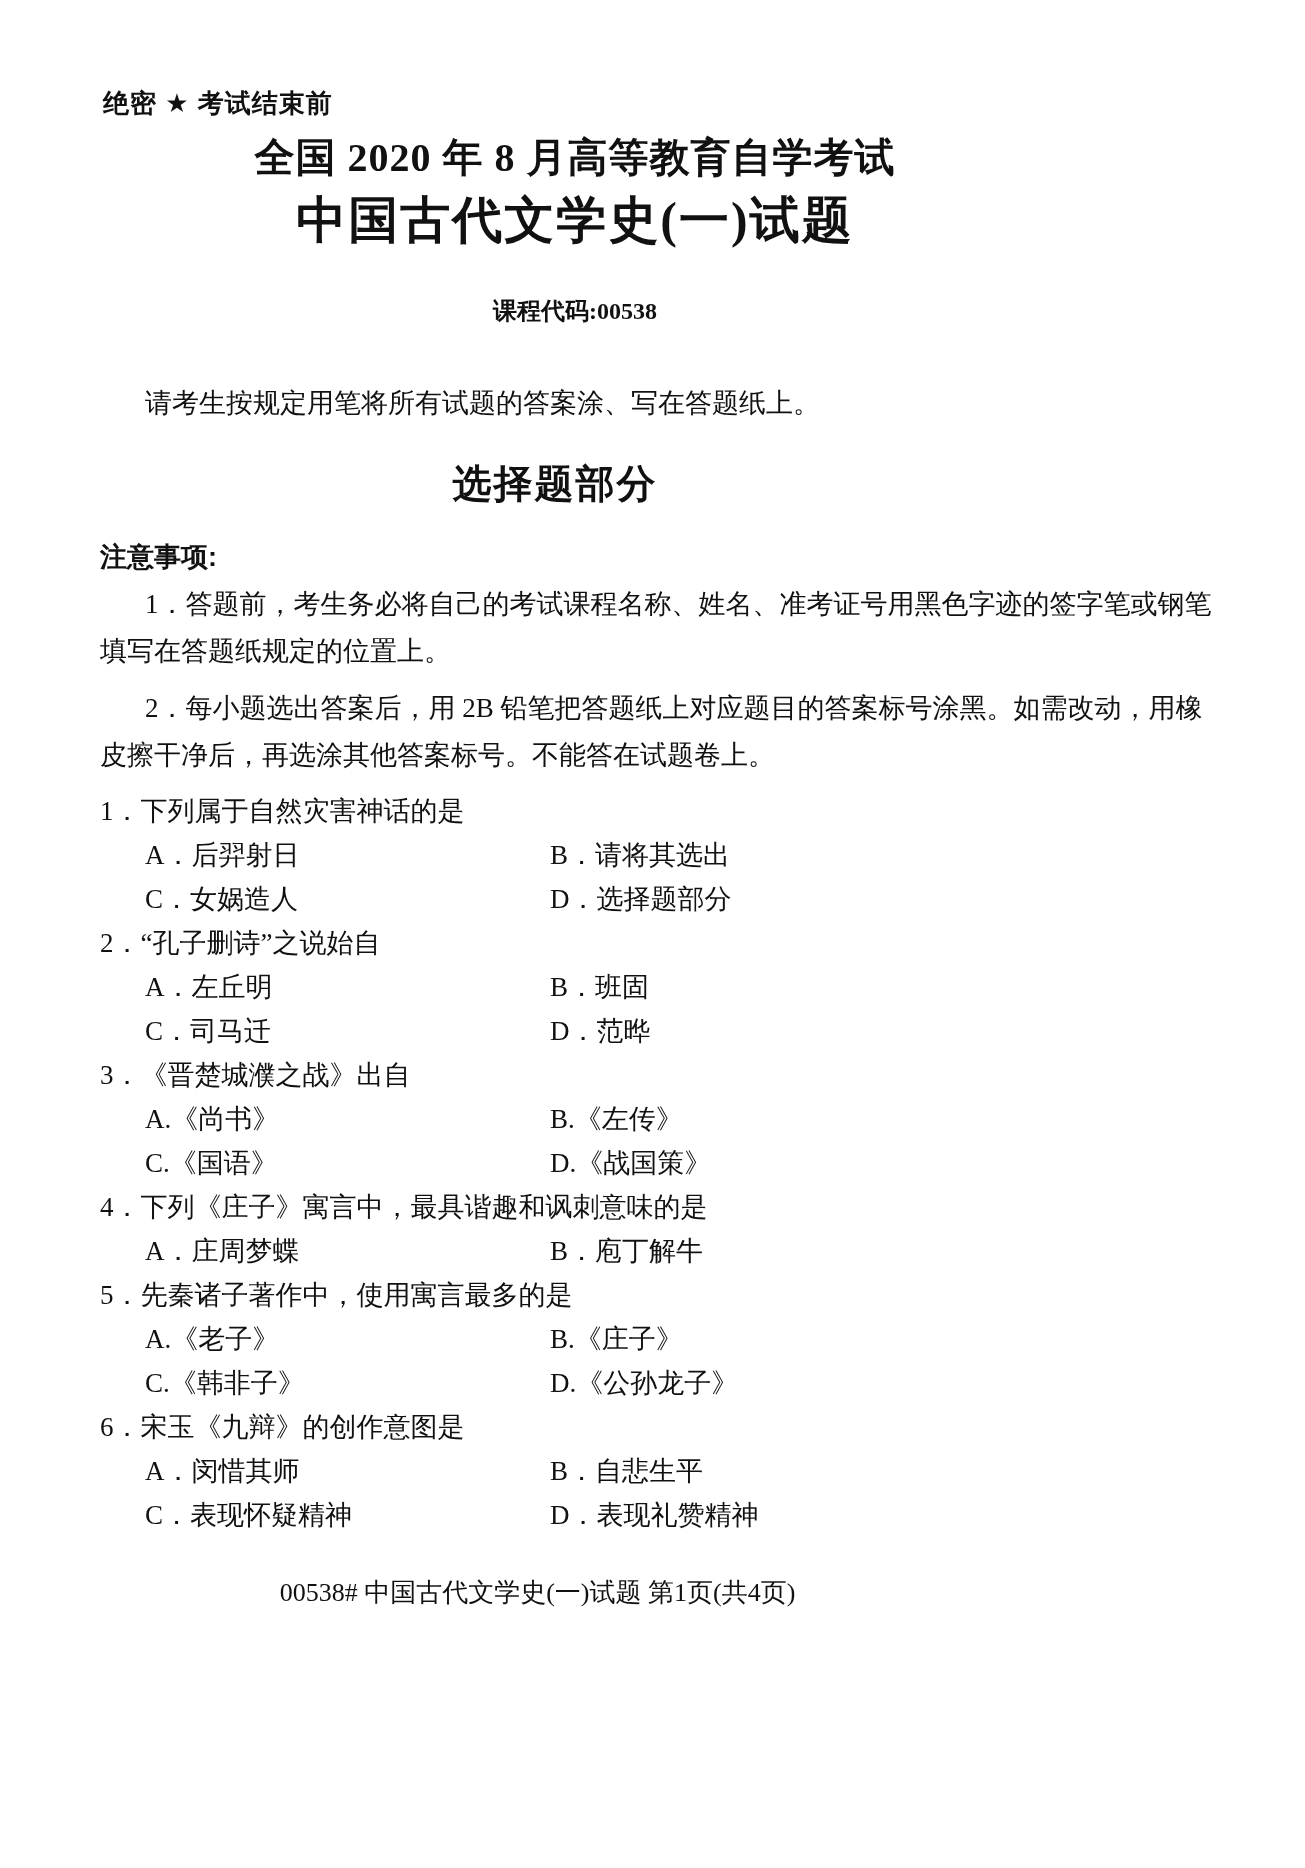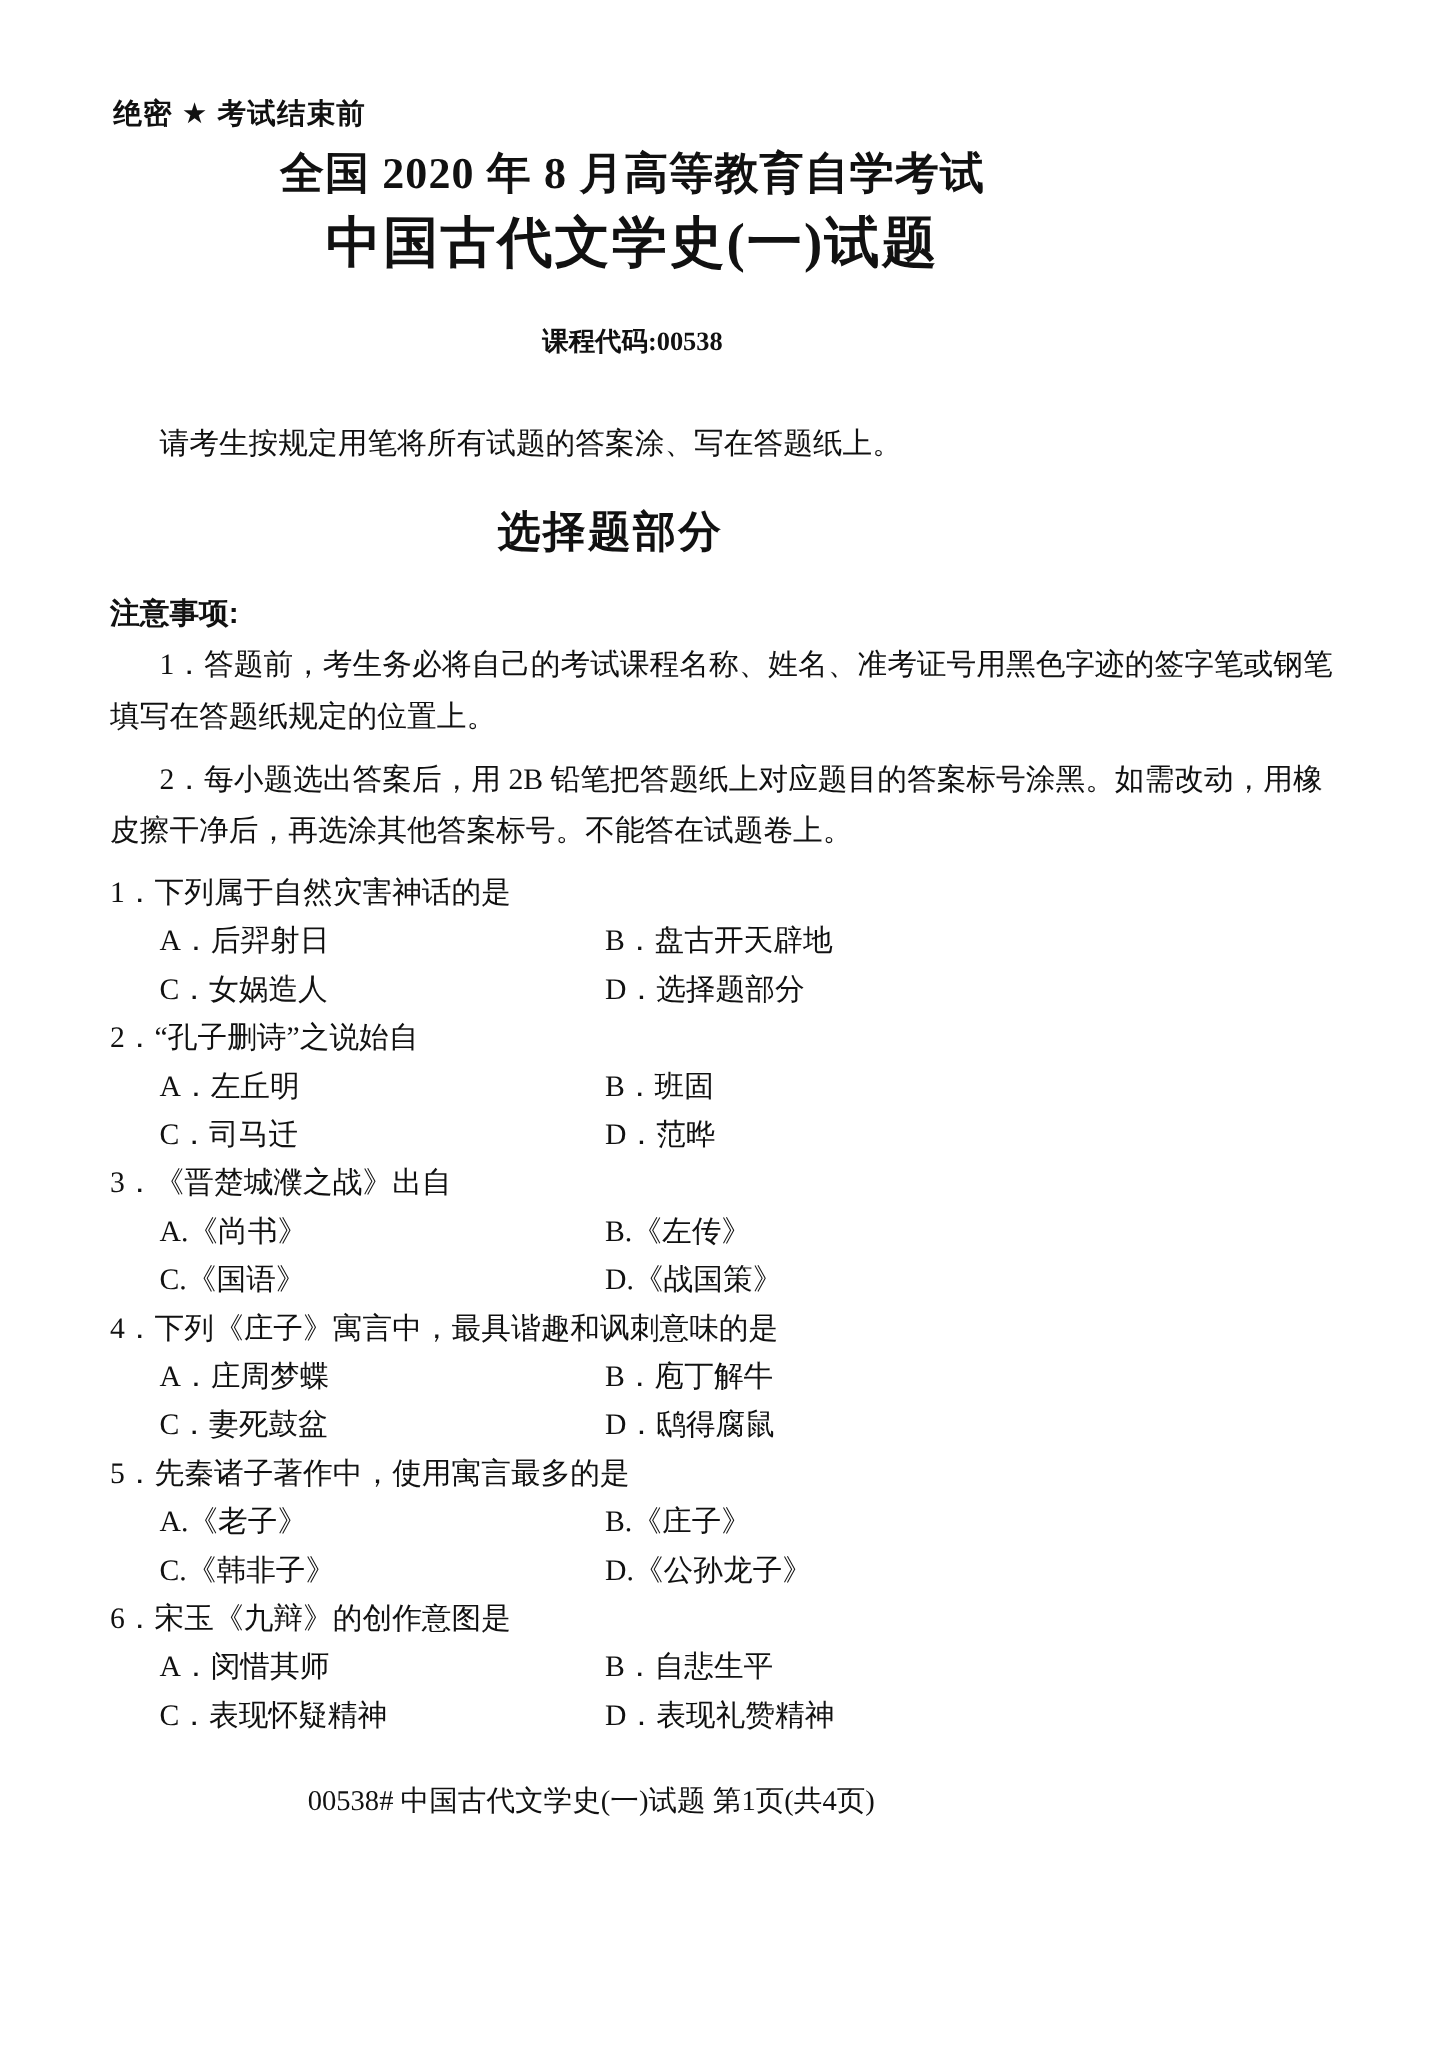--- a/index.html
+++ b/index.html
@@ -141,21 +141,21 @@
     <div>皮擦干净后，再选涂其他答案标号。不能答在试题卷上。</div>
   </div>
 
 
   <div class="questions">
 
     <div class="question">
       <div class="row"><span>1．</span><span>下列属于自然灾害神话的是</span></div>
       <div class="row opt-row">
         <span class="opt-left">A．后羿射日</span>
-        <span>B．盘古开天辟地</span>
+        <span>B．请将其选出</span>
       </div>
       <div class="row opt-row">
         <span class="opt-left">C．女娲造人</span>
         <span>D．选择题部分</span>
       </div>
     </div>
 
     <div class="question">
       <div class="row"><span>2．</span><span>“孔子删诗”之说始自</span></div>
       <div class="row opt-row">
@@ -179,24 +179,20 @@
         <span>D.《战国策》</span>
       </div>
     </div>
 
     <div class="question">
       <div class="row"><span>4．</span><span>下列《庄子》寓言中，最具谐趣和讽刺意味的是</span></div>
       <div class="row opt-row">
         <span class="opt-left">A．庄周梦蝶</span>
         <span>B．庖丁解牛</span>
       </div>
-      <div class="row opt-row">
-        <span class="opt-left">C．妻死鼓盆</span>
-        <span>D．鸱得腐鼠</span>
-      </div>
     </div>
 
     <div class="question">
       <div class="row"><span>5．</span><span>先秦诸子著作中，使用寓言最多的是</span></div>
       <div class="row opt-row">
         <span class="opt-left">A.《老子》</span>
         <span>B.《庄子》</span>
       </div>
       <div class="row opt-row">
         <span class="opt-left">C.《韩非子》</span>

